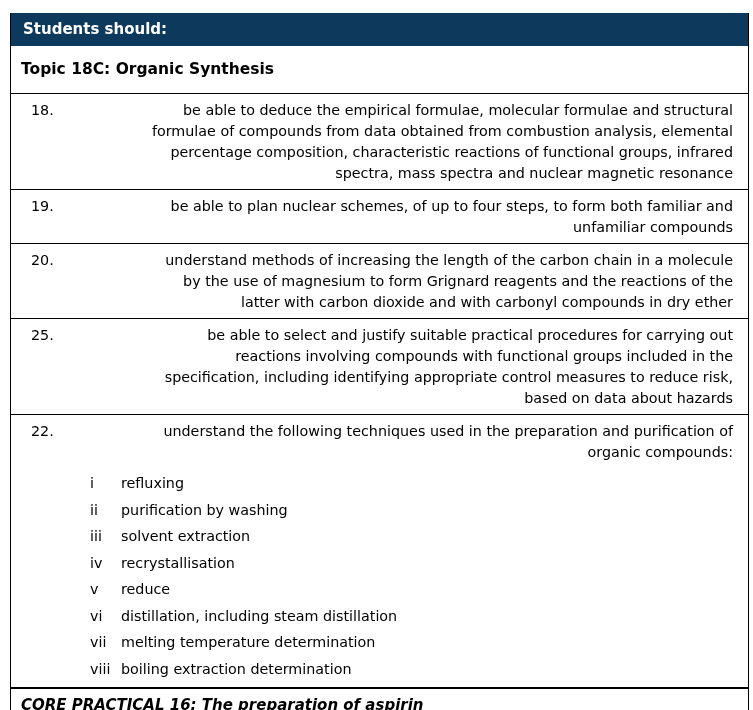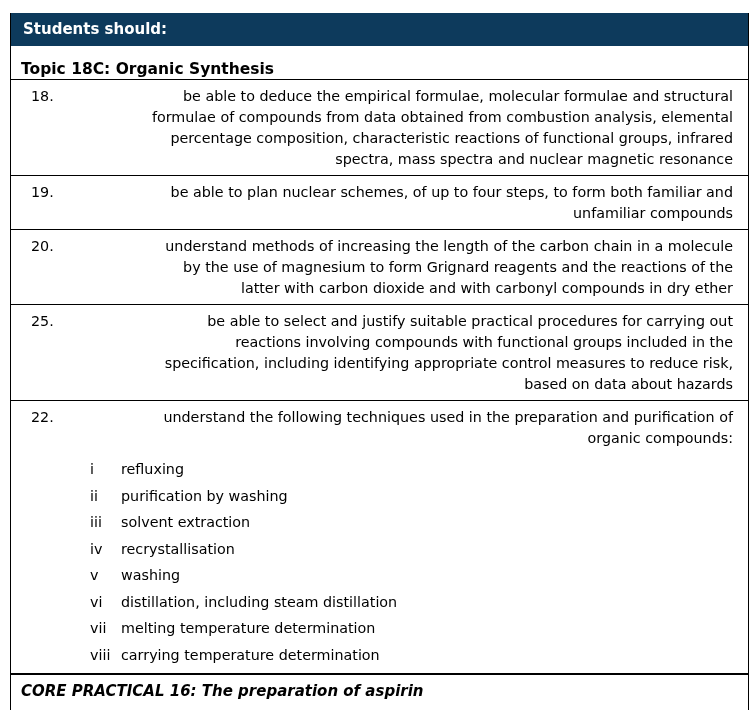--- a/index.html
+++ b/index.html
@@ -33,21 +33,21 @@
     color: #ffffff;
     font-weight: bold;
     font-size: 15px;
     line-height: 17px;
     padding: 8px 10px 8px 12px;
   }
   .topic-row {
     font-weight: bold;
     font-size: 15.5px;
     line-height: 19px;
-    padding: 14px 10px 0 10px;
+    padding: 14px 10px 14px 10px;
     border-bottom: 1px solid #000000;
   }
   .item-row {
     display: flex;
     font-size: 14.3px;
     line-height: 21px;
     padding: 6px 15px 5px 20px;
     border-bottom: 1px solid #000000;
   }
   .item-row.last {
@@ -151,33 +151,33 @@
           <div class="subitem">
             <div class="sub-numeral">iii</div>
             <div class="sub-text">solvent extraction</div>
           </div>
           <div class="subitem">
             <div class="sub-numeral">iv</div>
             <div class="sub-text">recrystallisation</div>
           </div>
           <div class="subitem">
             <div class="sub-numeral">v</div>
-            <div class="sub-text">washing</div>
+            <div class="sub-text">reduce</div>
           </div>
           <div class="subitem">
             <div class="sub-numeral">vi</div>
             <div class="sub-text">distillation, including steam distillation</div>
           </div>
           <div class="subitem">
             <div class="sub-numeral">vii</div>
             <div class="sub-text">melting temperature determination</div>
           </div>
           <div class="subitem">
             <div class="sub-numeral">viii</div>
-            <div class="sub-text">carrying temperature determination</div>
+            <div class="sub-text">boiling extraction determination</div>
           </div>
         </div>
       </div>
     </div>
 
     <div class="core-row">
       <span>CORE PRACTICAL 16: The preparation of aspirin</span>
     </div>
 
   </div>

